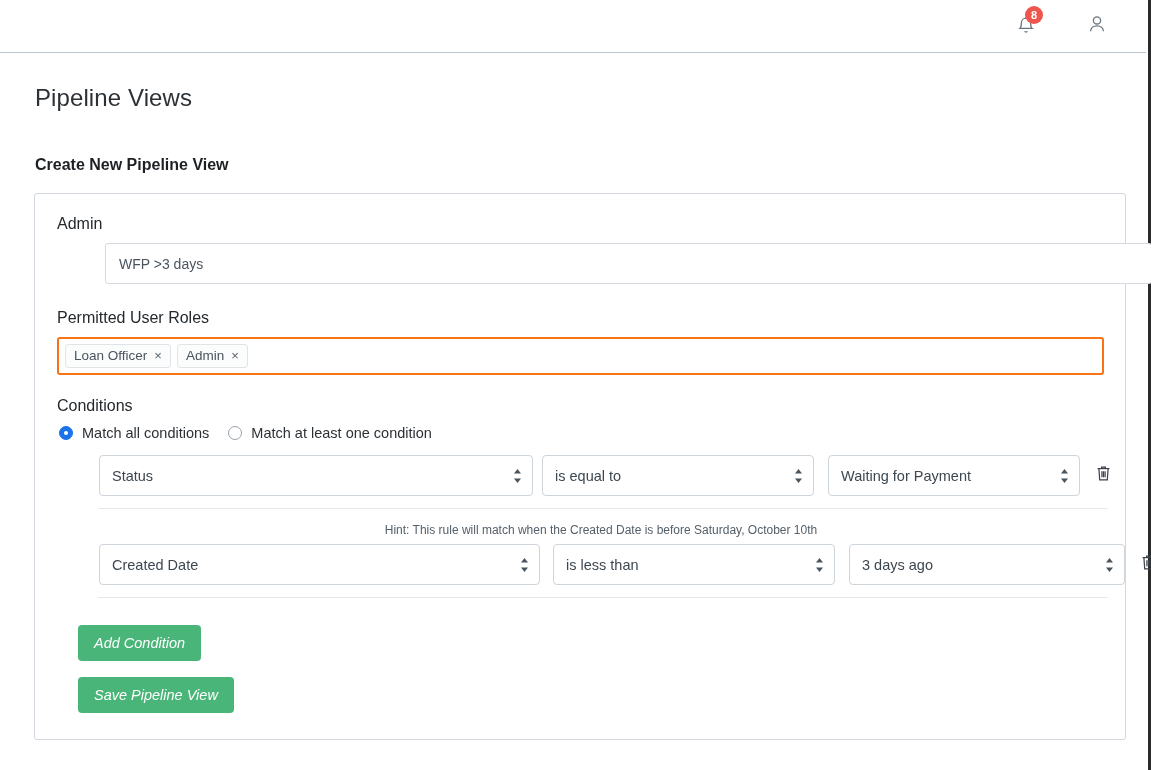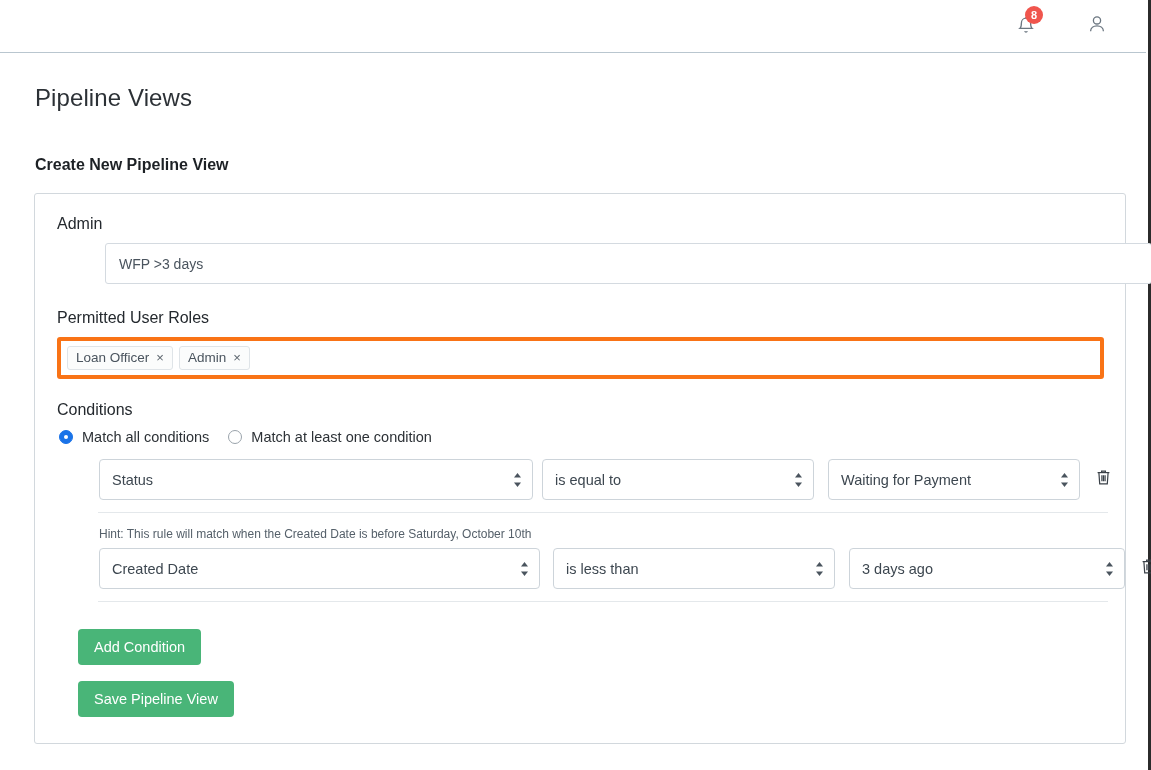--- a/index.html
+++ b/index.html
@@ -117,21 +117,21 @@
     background: #fff;
     outline: none;
     display: flex;
     align-items: center;
     margin-left: 48px;
   }
 
   .tags-input {
     width: 1047px;
     min-height: 30px;
-    border: 4px solid #f97316;
+    border: 2px solid #f97316;
     border-radius: 3px;
     padding: 5px 6px;
     display: flex;
     align-items: center;
     gap: 6px;
     background: #fff;
   }
   .tag {
     border: 1px solid #dfe4e8;
     border-radius: 3px;
@@ -184,21 +184,21 @@
     border-radius: 50%;
     background: #fff;
   }
   .radio-label {
     font-size: 14.5px;
     color: #2c3136;
     margin-right: 19px;
     cursor: pointer;
   }
 
-  .conditions-area { margin-top: 14px; }
+  .conditions-area { margin-top: 14px; text-align: center; }
 
   .cond-row {
     display: flex;
     align-items: center;
     padding-left: 42px;
     gap: 0;
   }
   .divider {
     height: 1px;
     background: #e4e8eb;
@@ -254,20 +254,21 @@
   .btn {
     border: none;
     border-radius: 4px;
     background: #49b578;
     color: #ffffff;
     font-size: 14.5px;
     font-family: "Liberation Sans", sans-serif;
     padding: 10px 16px;
     cursor: pointer;
     display: block;
+    font-style: italic;
   }
   .btn-add { margin: 27px 0 0 21px; }
   .btn-save { margin: 16px 0 0 21px; }
 </style>
 </head>
 <body>
 
 <div class="page">
 
   <div class="topbar">

